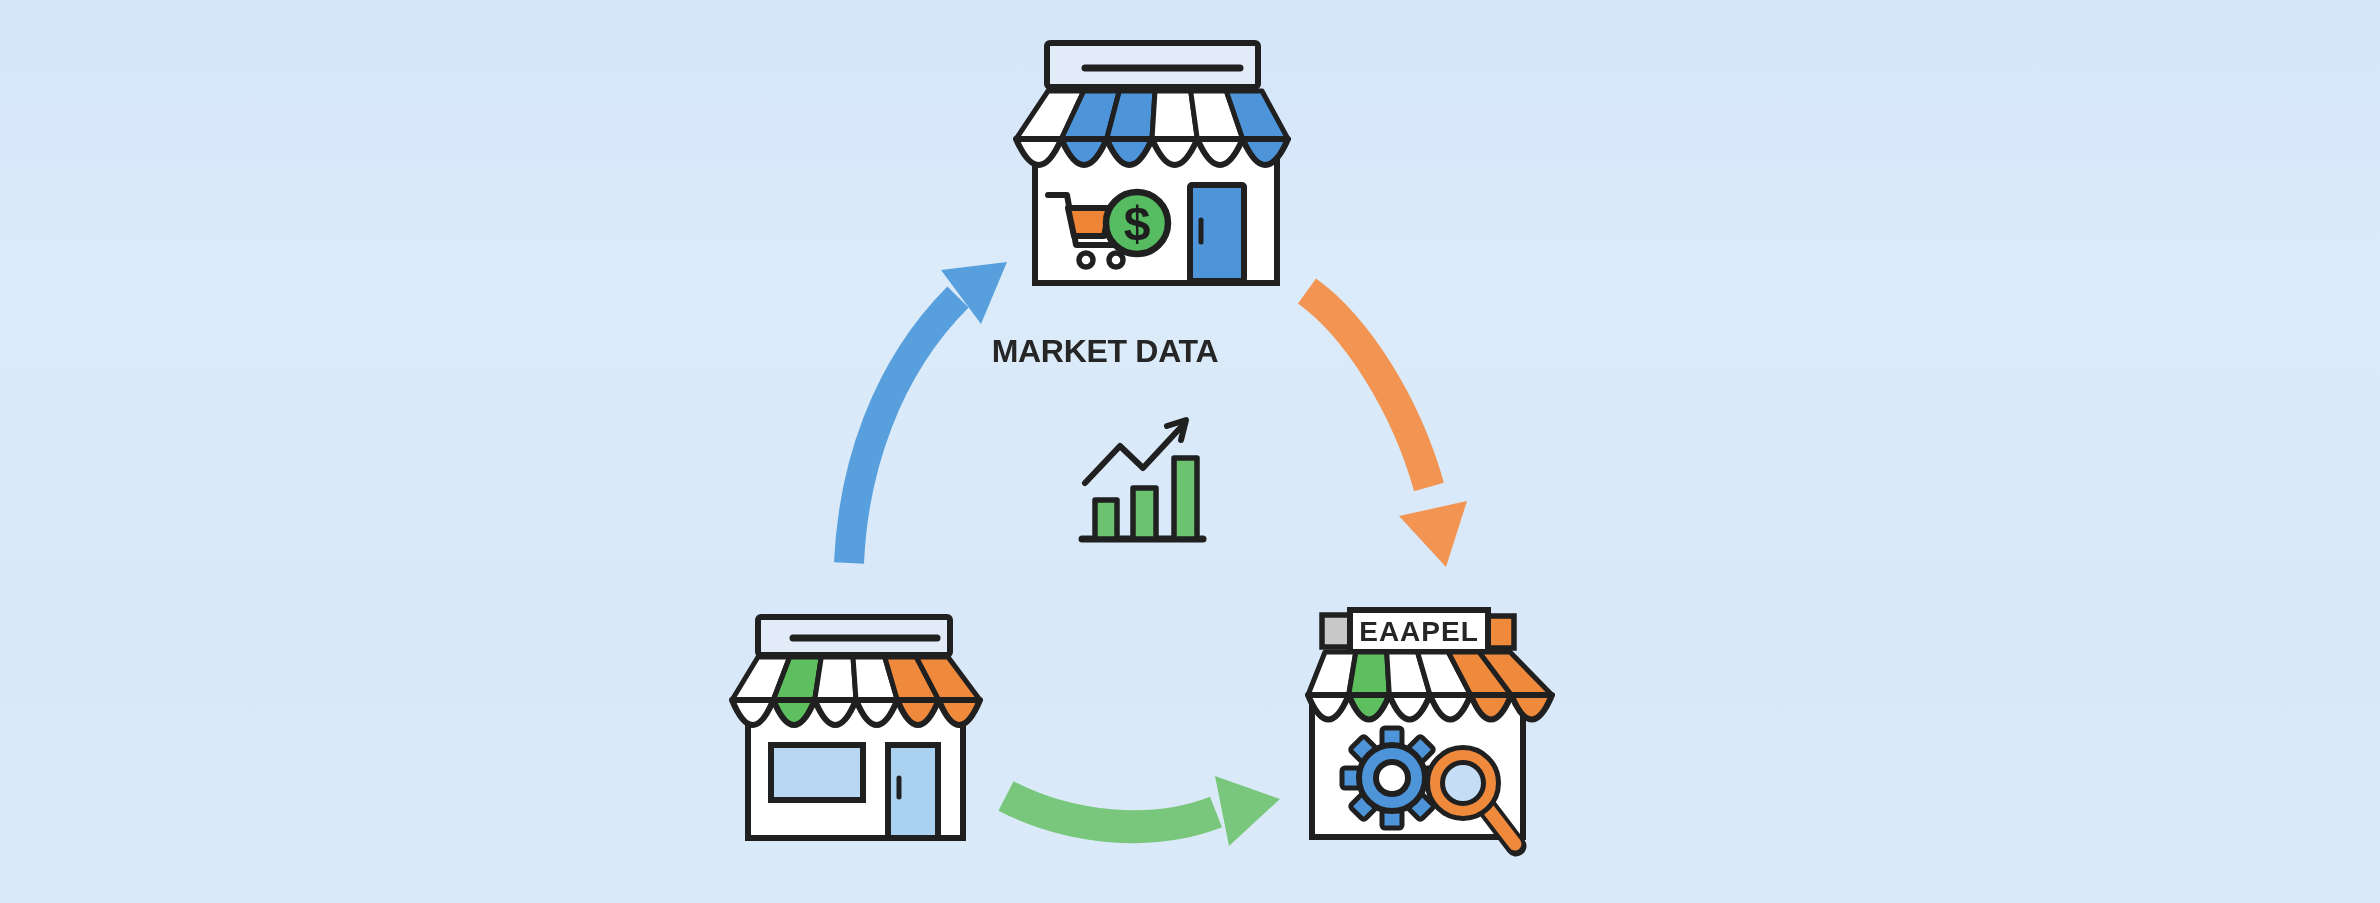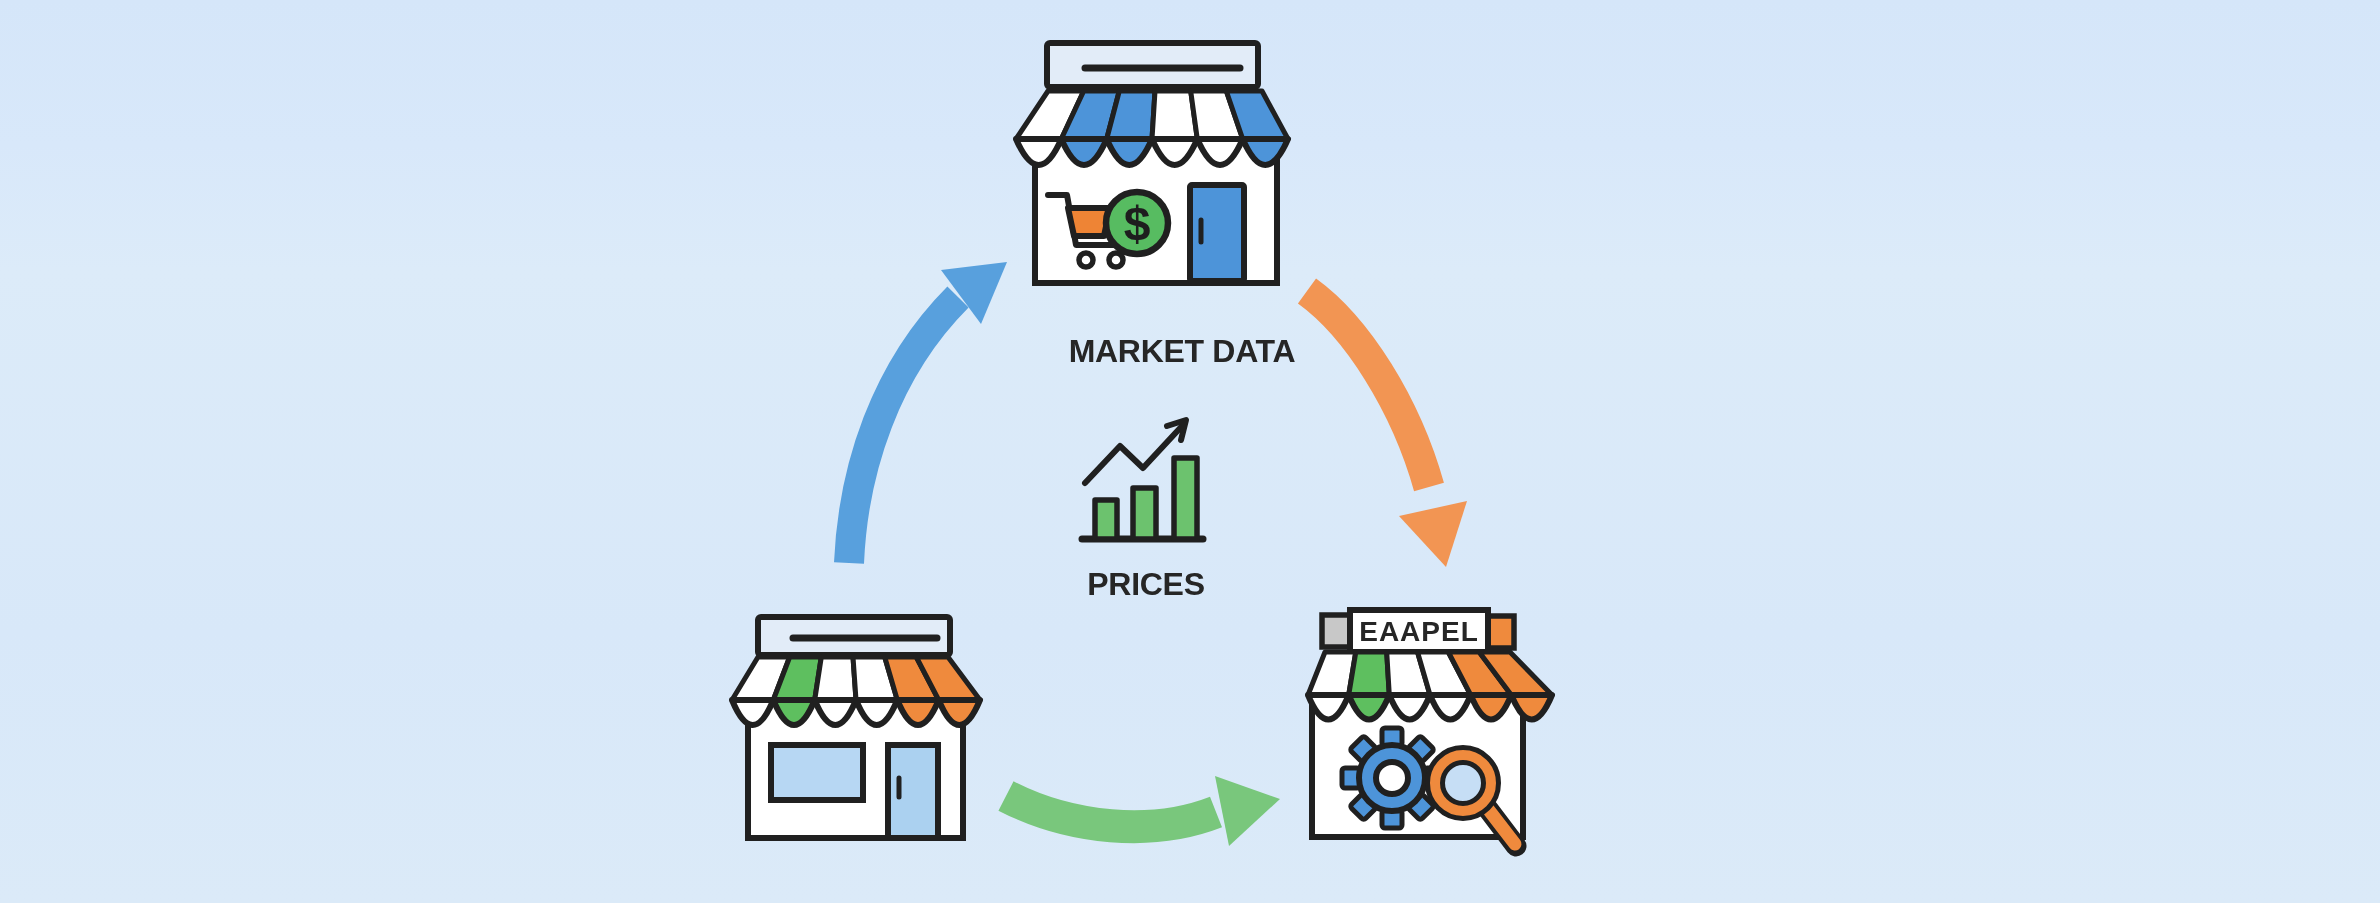--- a/index.html
+++ b/index.html
@@ -11,21 +11,21 @@
     background:linear-gradient(180deg,#d5e6f9 0%,#d8e8fa 16%,#dcebf9 30%,#d8e8f9 70%,#dbeaf8 100%);
   }
   .abs{position:absolute;}
   .label{
     color:#262626;
     font-weight:700;
     text-align:center;
     letter-spacing:-0.3px;
     -webkit-font-smoothing:antialiased;
   }
-  .label-market{left:982px;top:331px;width:400px;font-size:32px;line-height:40px;}
+  .label-market{left:905px;top:331px;width:400px;font-size:32px;line-height:40px;}
   .label-competitor{left:946px;top:563px;width:400px;font-size:32px;line-height:42px;}
   svg text{font-family:"Liberation Sans", sans-serif;}
 </style>
 </head>
 <body>
 
 <div class="stage">
 
   <svg class="abs" style="left:0;top:0" width="2380" height="903" viewBox="0 0 2380 903">
     <g>
@@ -89,21 +89,20 @@
   <svg class="abs" style="left:1070px;top:405px" width="150" height="150" viewBox="0 0 150 150">
     <line x1="12" y1="134" x2="133" y2="134" stroke="#202020" stroke-width="7" stroke-linecap="round"></line>
     <rect x="25" y="95" width="22" height="39" stroke="#202020" stroke-width="5.5" stroke-linejoin="round" fill="#6cc26e"></rect>
     <rect x="63" y="83" width="23" height="51" stroke="#202020" stroke-width="5.5" stroke-linejoin="round" fill="#6cc26e"></rect>
     <rect x="104" y="53" width="23" height="81" stroke="#202020" stroke-width="5.5" stroke-linejoin="round" fill="#6cc26e"></rect>
     <polyline points="15,78 50,41 73,63 112,21" fill="none" stroke="#202020" stroke-width="6" stroke-linecap="round" stroke-linejoin="round"></polyline>
     <polyline points="97,21 116,15 111,35" fill="none" stroke="#202020" stroke-width="6" stroke-linecap="round" stroke-linejoin="round"></polyline>
   </svg>
 
   <div class="abs label label-competitor">
-    <div>PRICES</div>
   </div>
 
   <svg class="abs" style="left:725px;top:600px" width="270" height="250" viewBox="0 0 270 250">
 
     <rect x="23" y="93" width="215" height="145" fill="#ffffff" stroke="#202020" stroke-width="6"></rect>
 
     <rect x="46" y="145" width="92" height="55" stroke="#202020" stroke-width="6" fill="#b7d7f3"></rect>
 
     <g>
       <rect x="163" y="145" width="50" height="93" stroke="#202020" stroke-width="6" fill="#abd1f0"></rect>

